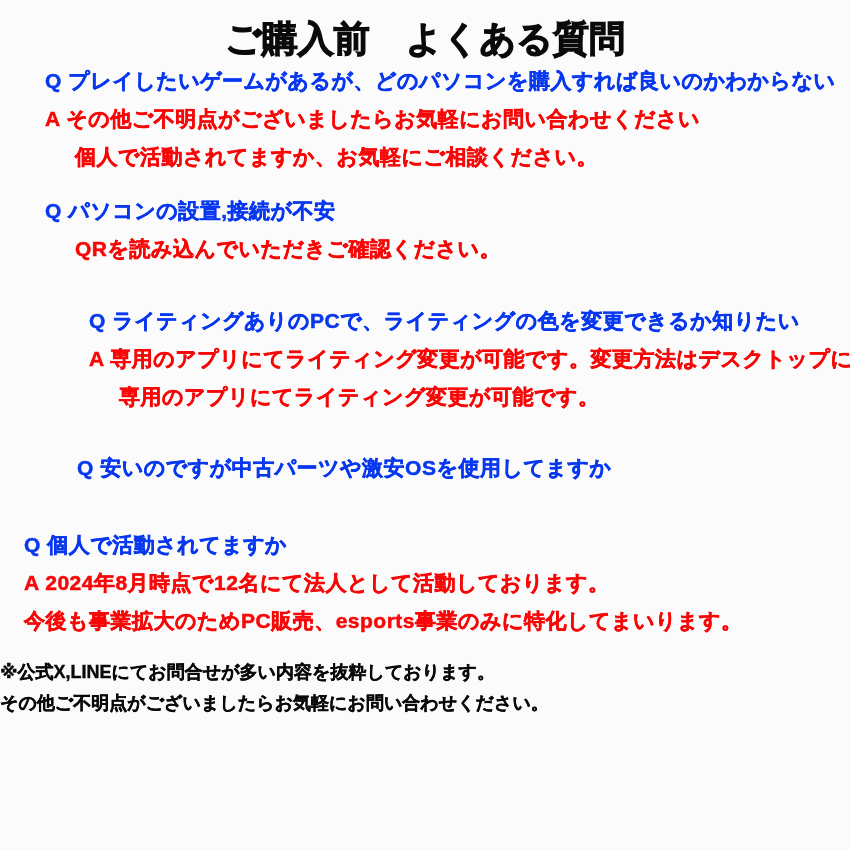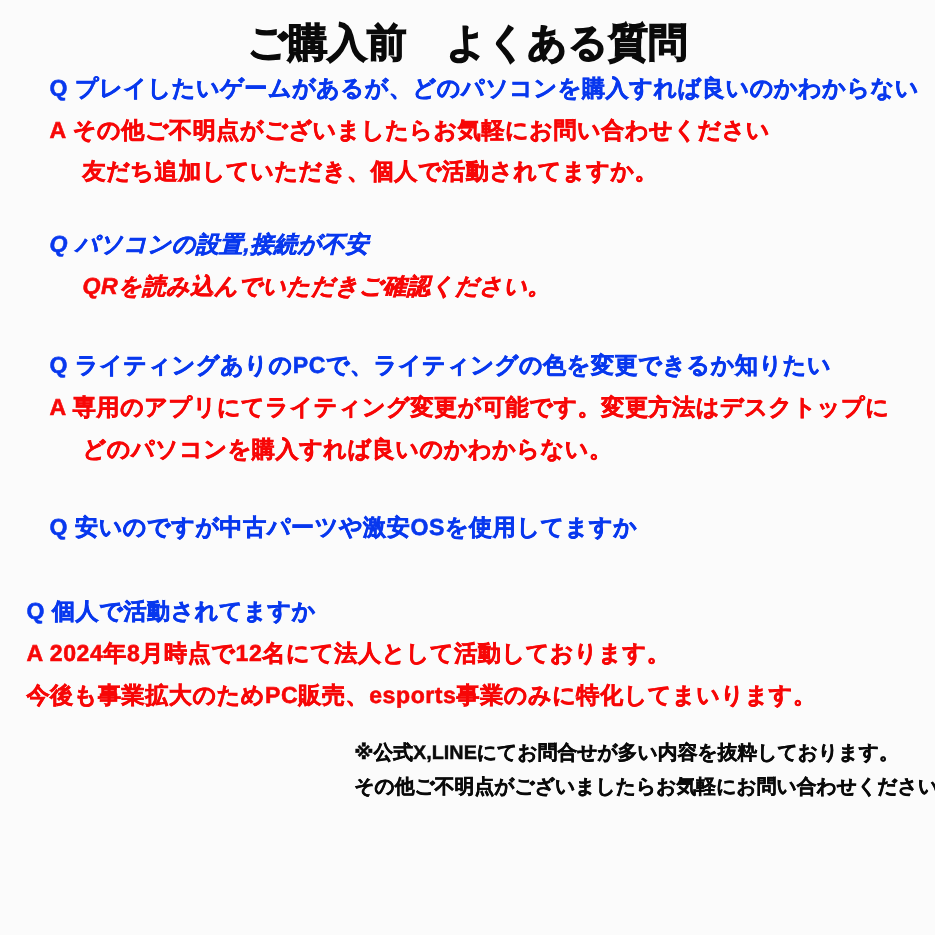--- a/index.html
+++ b/index.html
@@ -37,59 +37,58 @@
     line-height: 38px;
     font-size: 21px;
     letter-spacing: 0.5px;
     white-space: nowrap;
     -webkit-text-stroke: 0.5px currentColor;
   }
   .q-line { color: var(--question-blue, #0838ee); }
   .a-line { color: var(--answer-red, #f70707); }
   .indent { padding-left: 30px; }
   .sec-1 { }
-  .sec-2 { margin-top: 28px; font-style: italic; }
-  .sec-3 { margin-top: 34px; }
-  .sec-4 { margin-top: 33px; }
+  .sec-2 { margin-top: 16px; }
+  .sec-3 { margin-top: 34px; margin-left: 44px; }
+  .sec-4 { margin-top: 33px; margin-left: 32px; }
   .sec-5 { margin-top: 39px; padding-left: 24px; }
   .footer-note {
     margin-top: 17px;
-    margin-left: 322px;
     color: var(--heading-black, #0a0a0a);
   }
   .footer-line {
     height: 31px;
     line-height: 31px;
     font-size: 18px;
     white-space: nowrap;
     -webkit-text-stroke: 0.4px currentColor;
   }
 </style>
 </head>
 <body>
 
 <div class="canvas">
 
   <h1 class="title">ご購入前　よくある質問</h1>
 
   <section class="qa-section sec-1">
     <div class="line q-line">Q プレイしたいゲームがあるが、どのパソコンを購入すれば良いのかわからない</div>
     <div class="line a-line">A その他ご不明点がございましたらお気軽にお問い合わせください</div>
-    <div class="line a-line indent">友だち追加していただき、個人で活動されてますか。</div>
+    <div class="line a-line indent">個人で活動されてますか、お気軽にご相談ください。</div>
   </section>
 
   <section class="qa-section sec-2">
     <div class="line q-line">Q パソコンの設置,接続が不安</div>
     <div class="line a-line indent">QRを読み込んでいただきご確認ください。</div>
   </section>
 
   <section class="qa-section sec-3">
     <div class="line q-line">Q ライティングありのPCで、ライティングの色を変更できるか知りたい</div>
     <div class="line a-line">A 専用のアプリにてライティング変更が可能です。変更方法はデスクトップに</div>
-    <div class="line a-line indent">どのパソコンを購入すれば良いのかわからない。</div>
+    <div class="line a-line indent">専用のアプリにてライティング変更が可能です。</div>
   </section>
 
   <section class="qa-section sec-4">
     <div class="line q-line">Q 安いのですが中古パーツや激安OSを使用してますか</div>
   </section>
 
   <section class="qa-section sec-5">
     <div class="line q-line">Q 個人で活動されてますか</div>
     <div class="line a-line">A 2024年8月時点で12名にて法人として活動しております。</div>
     <div class="line a-line">今後も事業拡大のためPC販売、esports事業のみに特化してまいります。</div>

